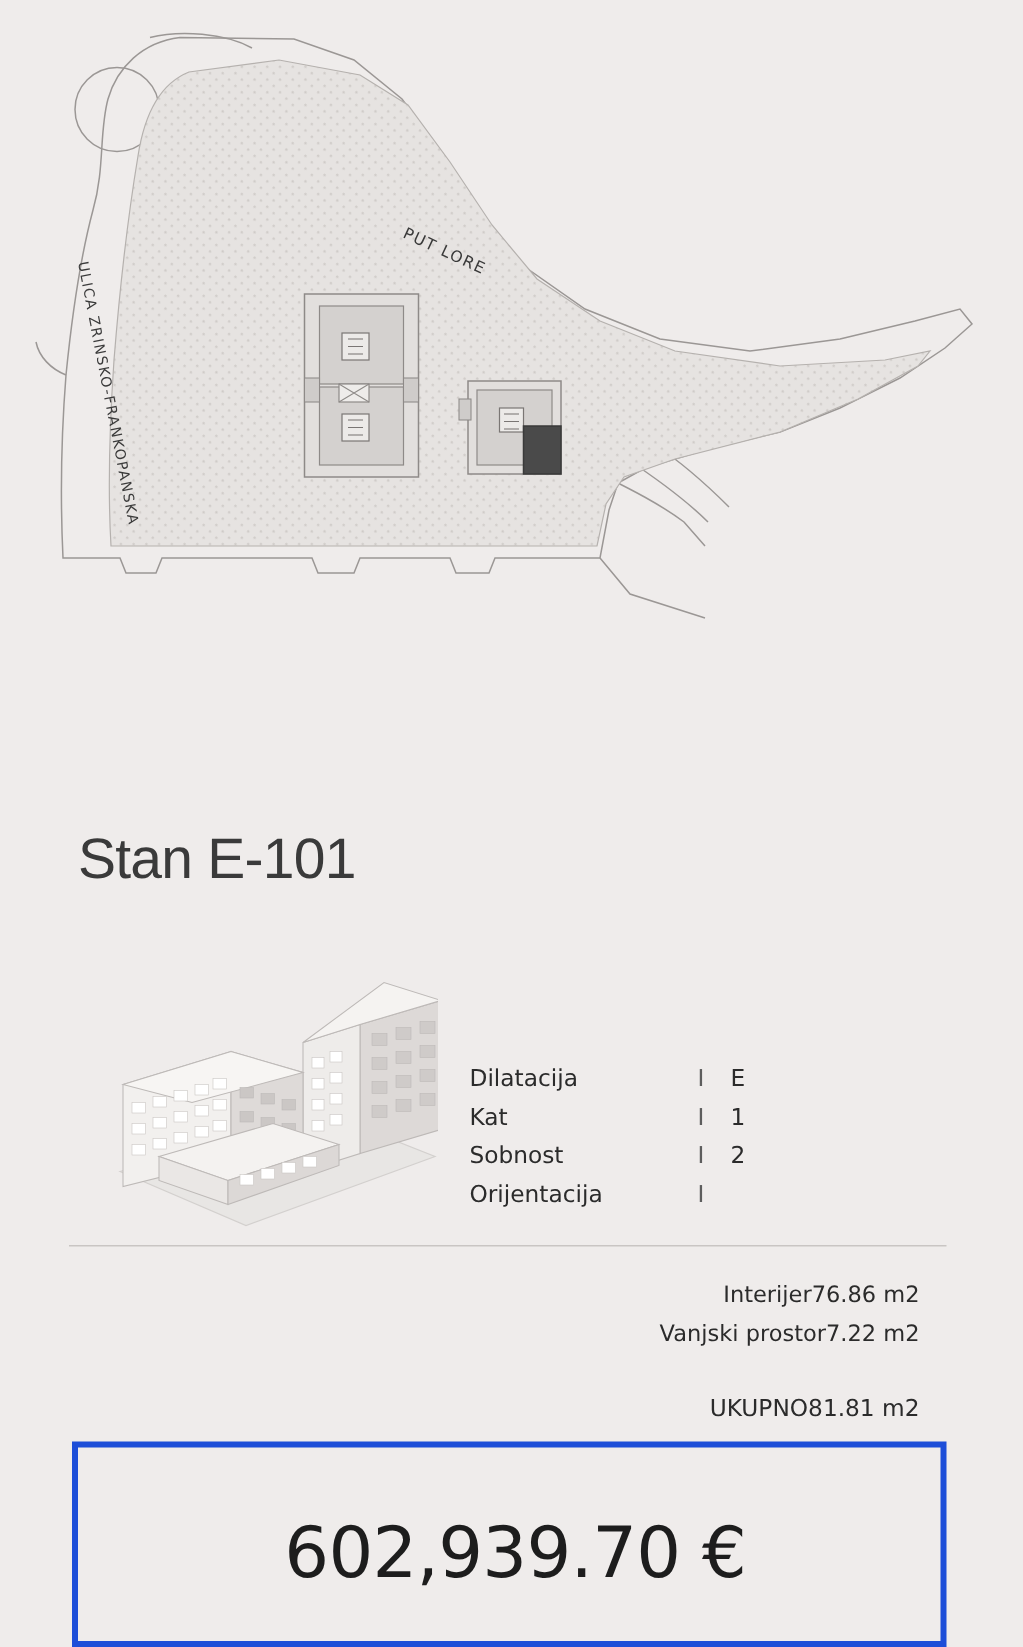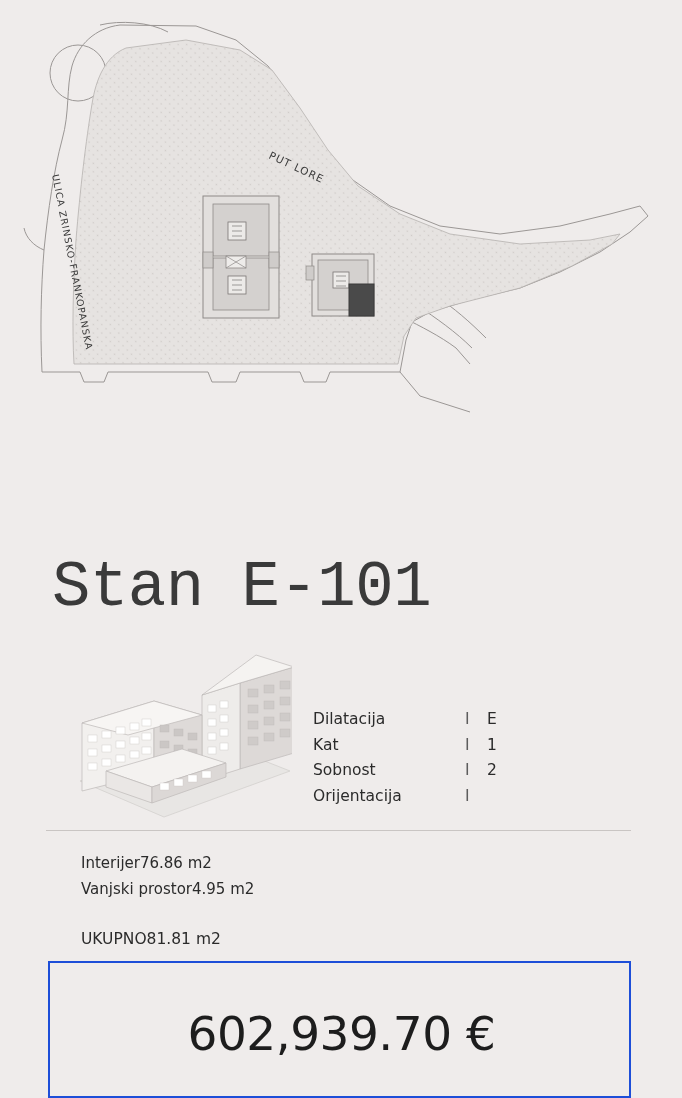--- a/index.html
+++ b/index.html
@@ -24,25 +24,25 @@
     width: 682px;
     height: 430px;
   }
   .sitemap svg { display: block; }
 
   
   .title {
     position: absolute;
     left: 52px;
     top: 552px;
-    font-size: 64px;
+    font-size: 38px;
     font-weight: 400;
     letter-spacing: -0.5px;
     color: #3a3a3a;
-    font-family: Liberation Mono, monospace;
+    font-family: Liberation Sans, sans-serif;
   }
 
   
   .render {
     position: absolute;
     left: 42px;
     top: 645px;
     width: 250px;
     height: 175px;
   }
@@ -79,37 +79,36 @@
     position: absolute;
     left: 66px;
     top: 850px;
     width: 547px;
     font-size: 15px;
     line-height: 26px;
     color: #2b2b2b;
   }
   .area-row {
     display: flex;
-    justify-content: flex-start;
-    margin-left: 15px;
+    justify-content: flex-end;
   }
   .area-row.total {
     font-weight: normal;
     margin-top: 24px;
     font-size: 15.5px;
   }
 
   
   .price-box {
     position: absolute;
     left: 48px;
     top: 961px;
     width: 583px;
     height: 137px;
-    border: 2px solid #1d4ed8;
+    border: 4px solid #1d4ed8;
     box-sizing: border-box;
     background: transparent;
   }
   .price {
     position: absolute;
     left: 0;
     top: 0;
     width: 583px;
     text-align: center;
     padding-top: 43px;
@@ -303,21 +302,21 @@
 
 <div class="rule top"></div>
 
 <div class="areas">
   <div class="area-row">
     <span>Interijer</span>
     <span>76.86 m2</span>
   </div>
   <div class="area-row">
     <span>Vanjski prostor</span>
-    <span>4.95 m2</span>
+    <span>7.22 m2</span>
   </div>
   <div class="area-row total">
     <span>UKUPNO</span>
     <span>81.81 m2</span>
   </div>
 </div>
 
 <div class="price-box">
   <div class="price">602,939.70 €</div>
 </div>

